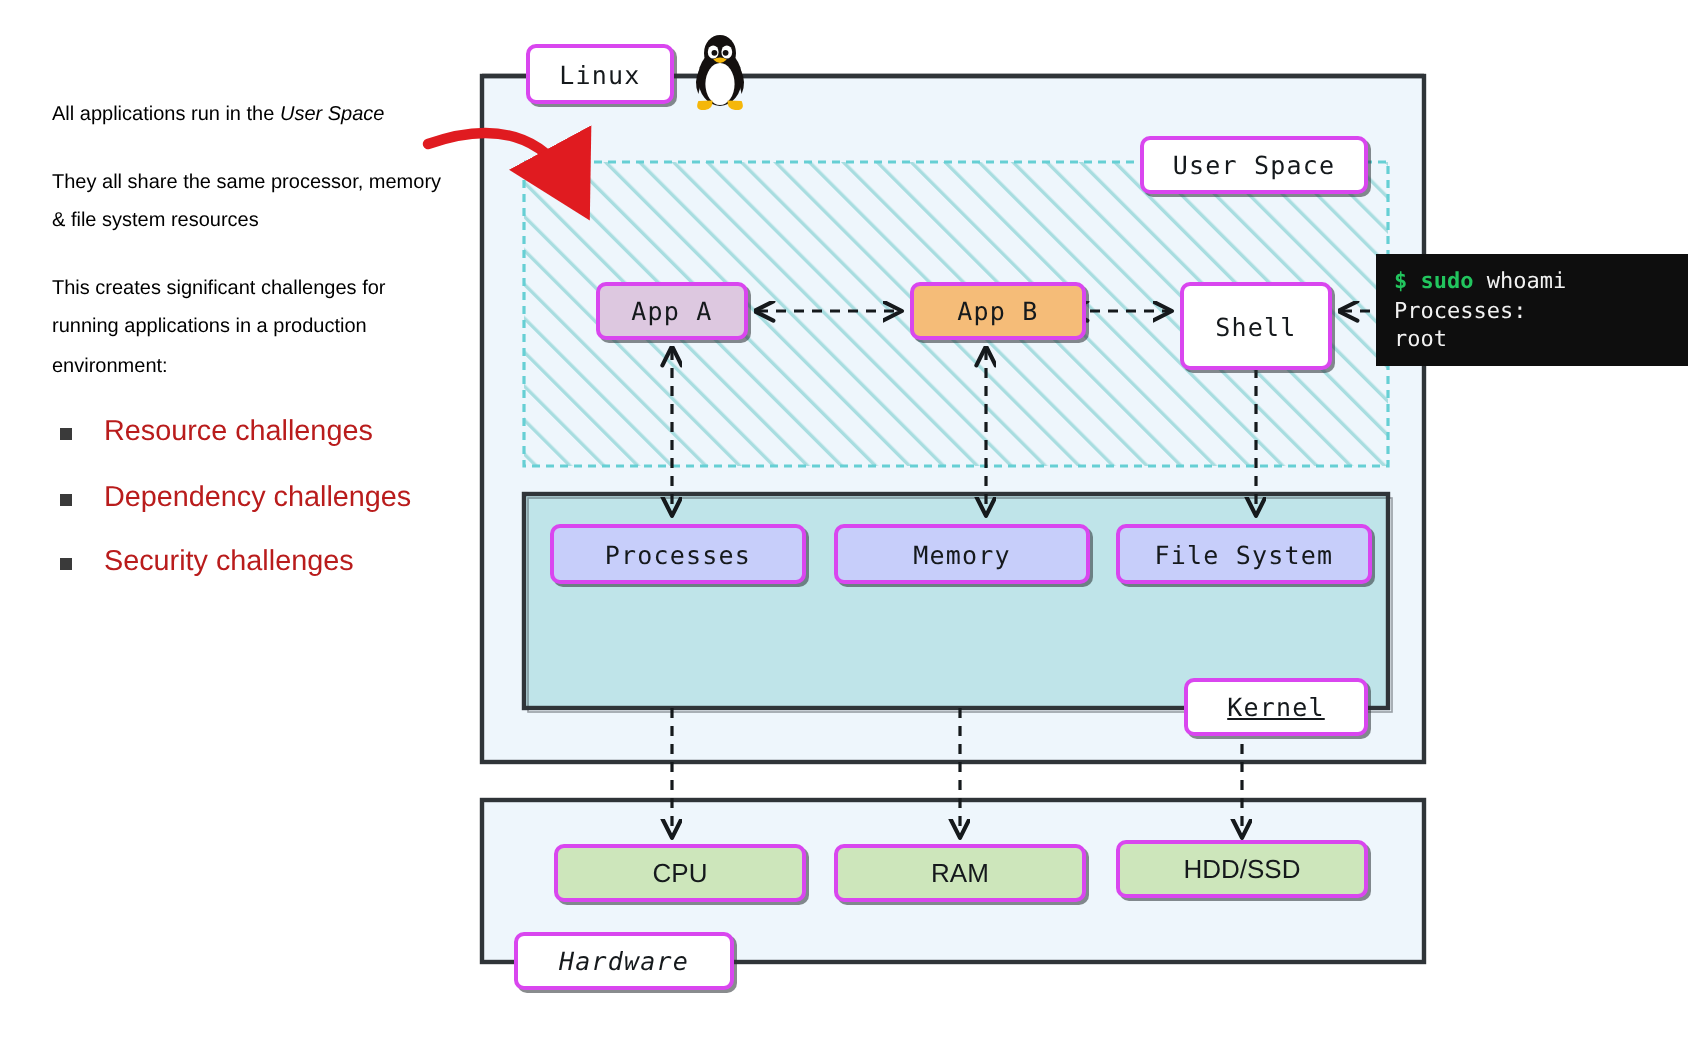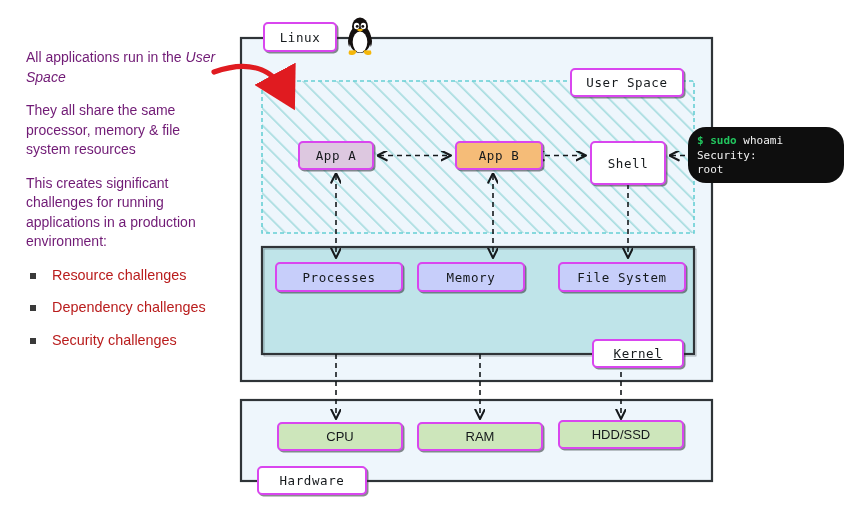--- a/index.html
+++ b/index.html
@@ -17,23 +17,23 @@
   }
 
   
   #text-column {
     position: absolute;
     left: 26px;
     top: 48px;
     width: 196px;
   }
   .para {
-    font-size: 14px;
+    font-size: 10px;
     line-height: 19.5px;
-    color: #701a75;
+    color: #000000;
     margin: 0 0 14px 0;
   }
   .para em { font-style: italic; }
   #bullet-list {
     list-style: none;
     margin: 4px 0 0 0;
     padding: 0;
   }
   #bullet-list li {
     position: relative;
@@ -85,46 +85,46 @@
   }
 
   .label-tag {
     background: #ffffff;
     z-index: 6;
   }
 
   #node-linux   { left: 263px; top: 22px;  width: 74px;  height: 30px; }
   #node-userspace { left: 570px; top: 68px; width: 114px; height: 29px; }
   #node-kernel  { left: 592px; top: 339px; width: 92px;  height: 29px; text-decoration: underline; }
-  #node-hardware{ left: 257px; top: 466px; width: 110px; height: 29px; }
+  #node-hardware{ left: 257px; top: 466px; width: 110px; height: 29px; font-style: italic; }
 
   #node-appa { left: 298px; top: 141px; width: 76px; height: 29px; background: #ddc8e0; }
   #node-appb { left: 455px; top: 141px; width: 88px; height: 29px; background: #f5bc78; }
   #node-shell{ left: 590px; top: 141px; width: 76px; height: 44px; background: #ffffff; }
 
   #node-processes  { left: 275px; top: 262px; width: 128px; height: 30px; background: #c7cefa; }
-  #node-memory     { left: 417px; top: 262px; width: 108px; height: 30px; background: #c7cefa; }
+  #node-memory     { left: 417px; top: 262px; width: 128px; height: 30px; background: #c7cefa; }
   #node-filesystem { left: 558px; top: 262px; width: 128px; height: 30px; background: #c7cefa; }
 
   #node-cpu { left: 277px; top: 422px; width: 126px; height: 29px; background: #cde6bb;
               font-family: "Liberation Sans", sans-serif; font-size: 13px; letter-spacing: 0; }
   #node-ram { left: 417px; top: 422px; width: 126px; height: 29px; background: #cde6bb;
               font-family: "Liberation Sans", sans-serif; font-size: 13px; letter-spacing: 0; }
   #node-hddssd { left: 558px; top: 420px; width: 126px; height: 29px; background: #cde6bb;
               font-family: "Liberation Sans", sans-serif; font-size: 13px; letter-spacing: 0; text-align: center; }
 
   
   #terminal {
     position: absolute;
     left: 688px;
     top: 127px;
     width: 156px;
     height: 56px;
     background: #0e0e0e;
-    border-radius: 18px;
+    border-radius: 0;
     padding: 7px 9px;
     box-sizing: border-box;
     font-family: "DejaVu Sans Mono", "Liberation Mono", monospace;
     font-size: 11px;
     line-height: 14.5px;
     color: #f2f2f2;
     z-index: 8;
   }
   #terminal .t-green { color: #22c55e; font-weight: bold; }
   #terminal .t-line { white-space: pre; }
@@ -241,17 +241,17 @@
   <div class="node" id="node-processes">Processes</div>
   <div class="node" id="node-memory">Memory</div>
   <div class="node" id="node-filesystem">File System</div>
 
   <div class="node" id="node-cpu">CPU</div>
   <div class="node" id="node-ram">RAM</div>
   <div class="node" id="node-hddssd">HDD/SSD</div>
 
   <div id="terminal">
     <div class="t-line"><span class="t-green">$ sudo</span><span> whoami</span></div>
-    <div class="t-line">Security:</div>
+    <div class="t-line">Processes:</div>
     <div class="t-line">root</div>
   </div>
 
 </div>
 
 </body></html>

